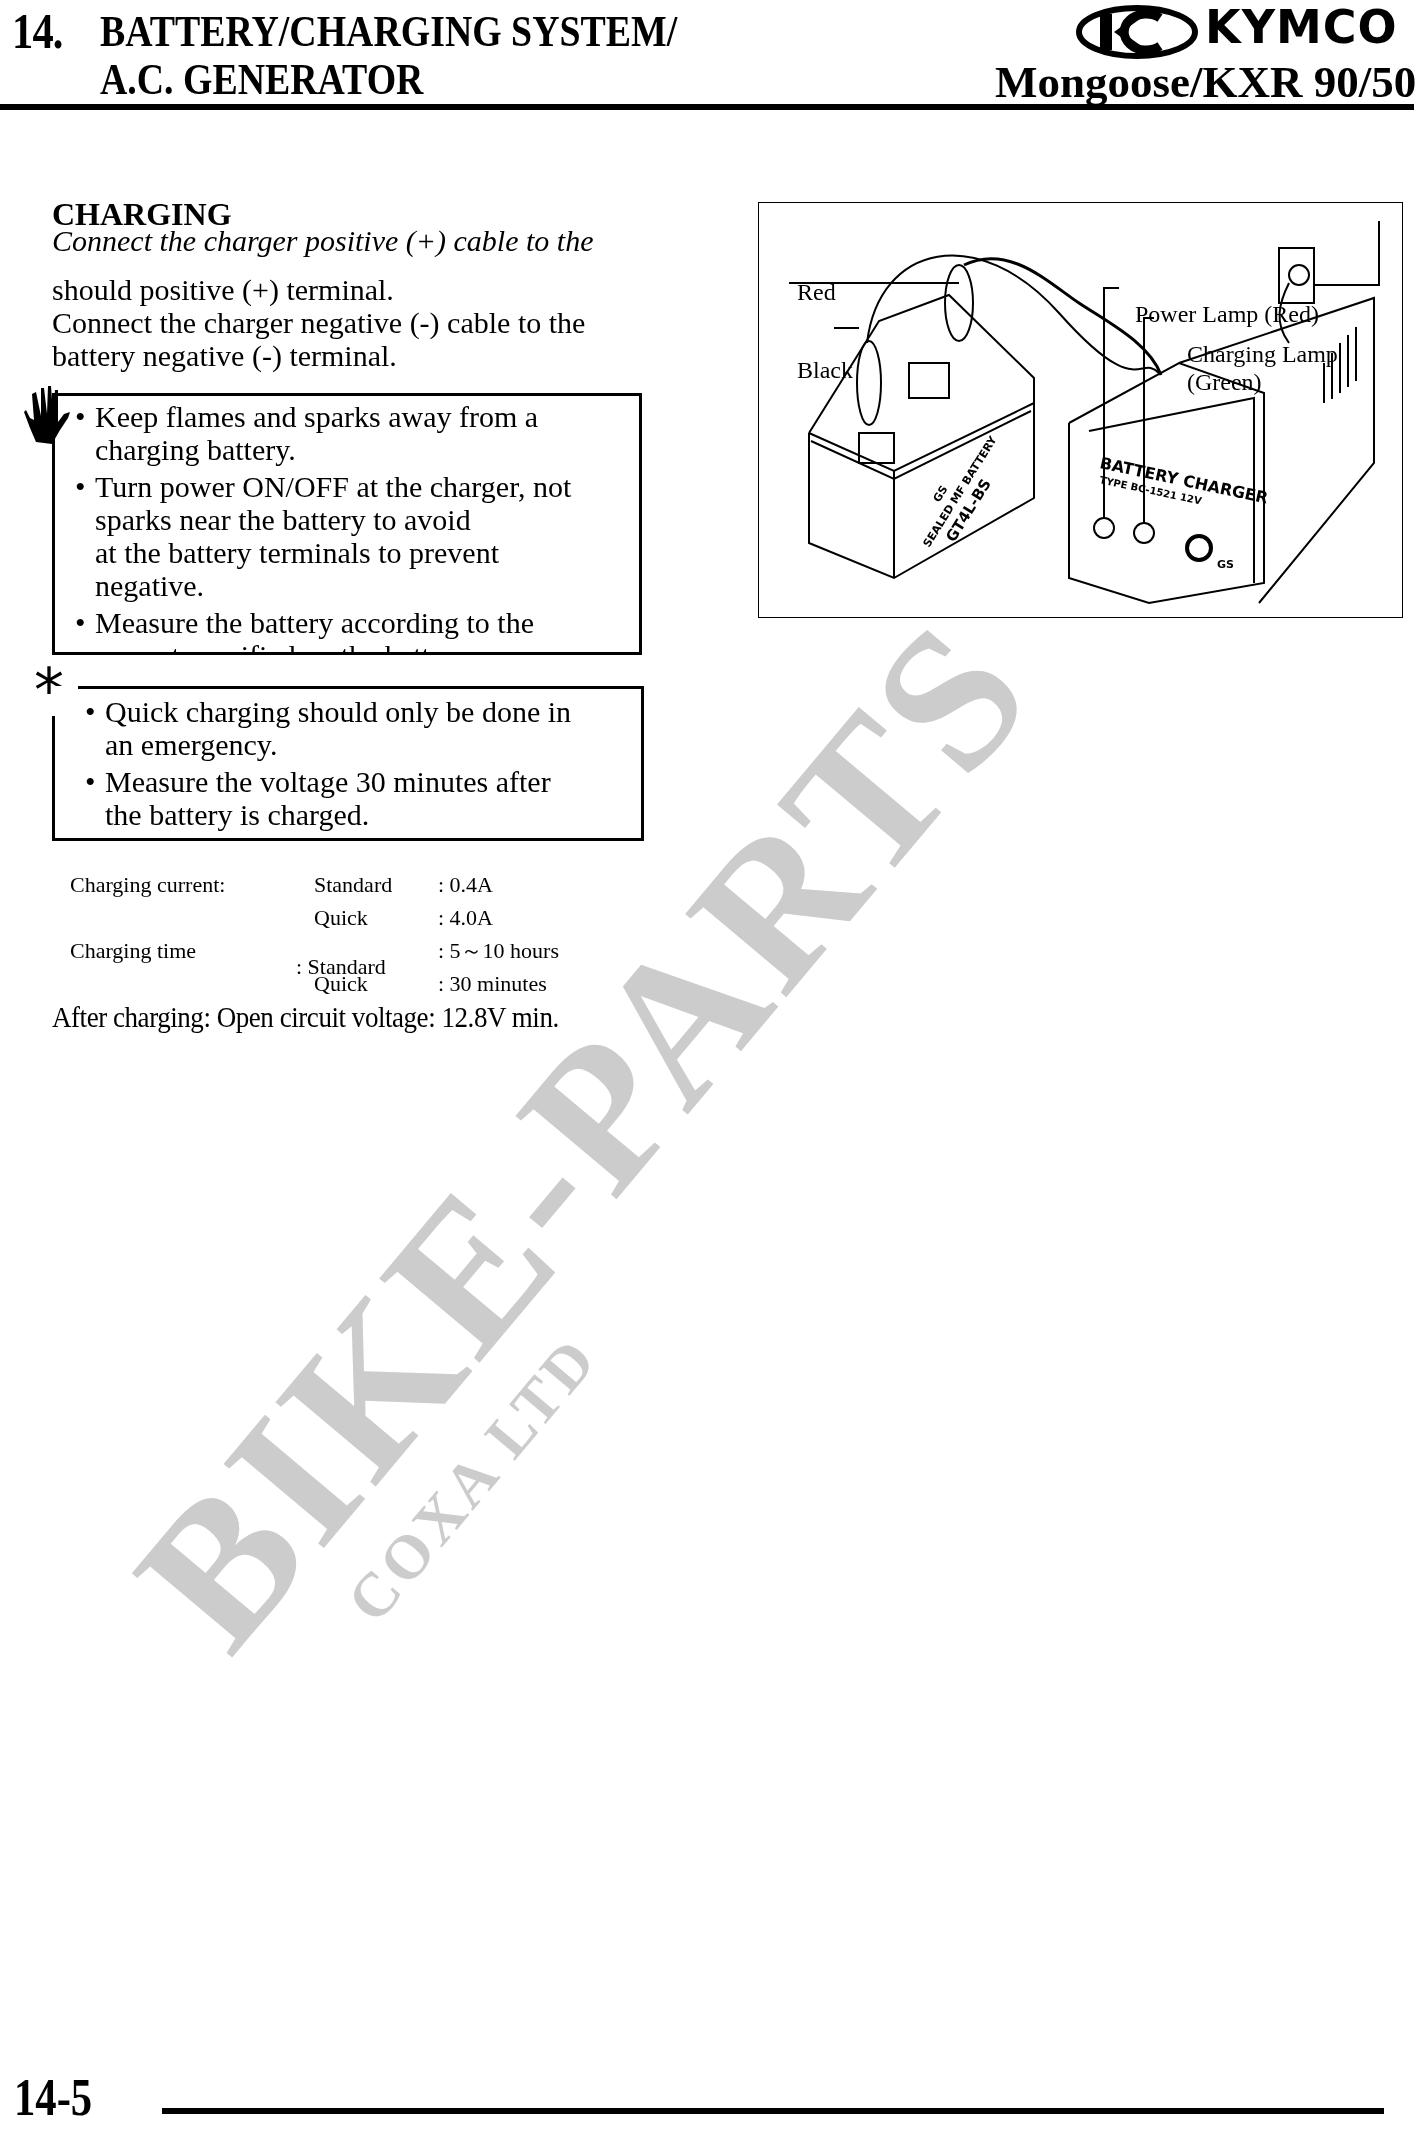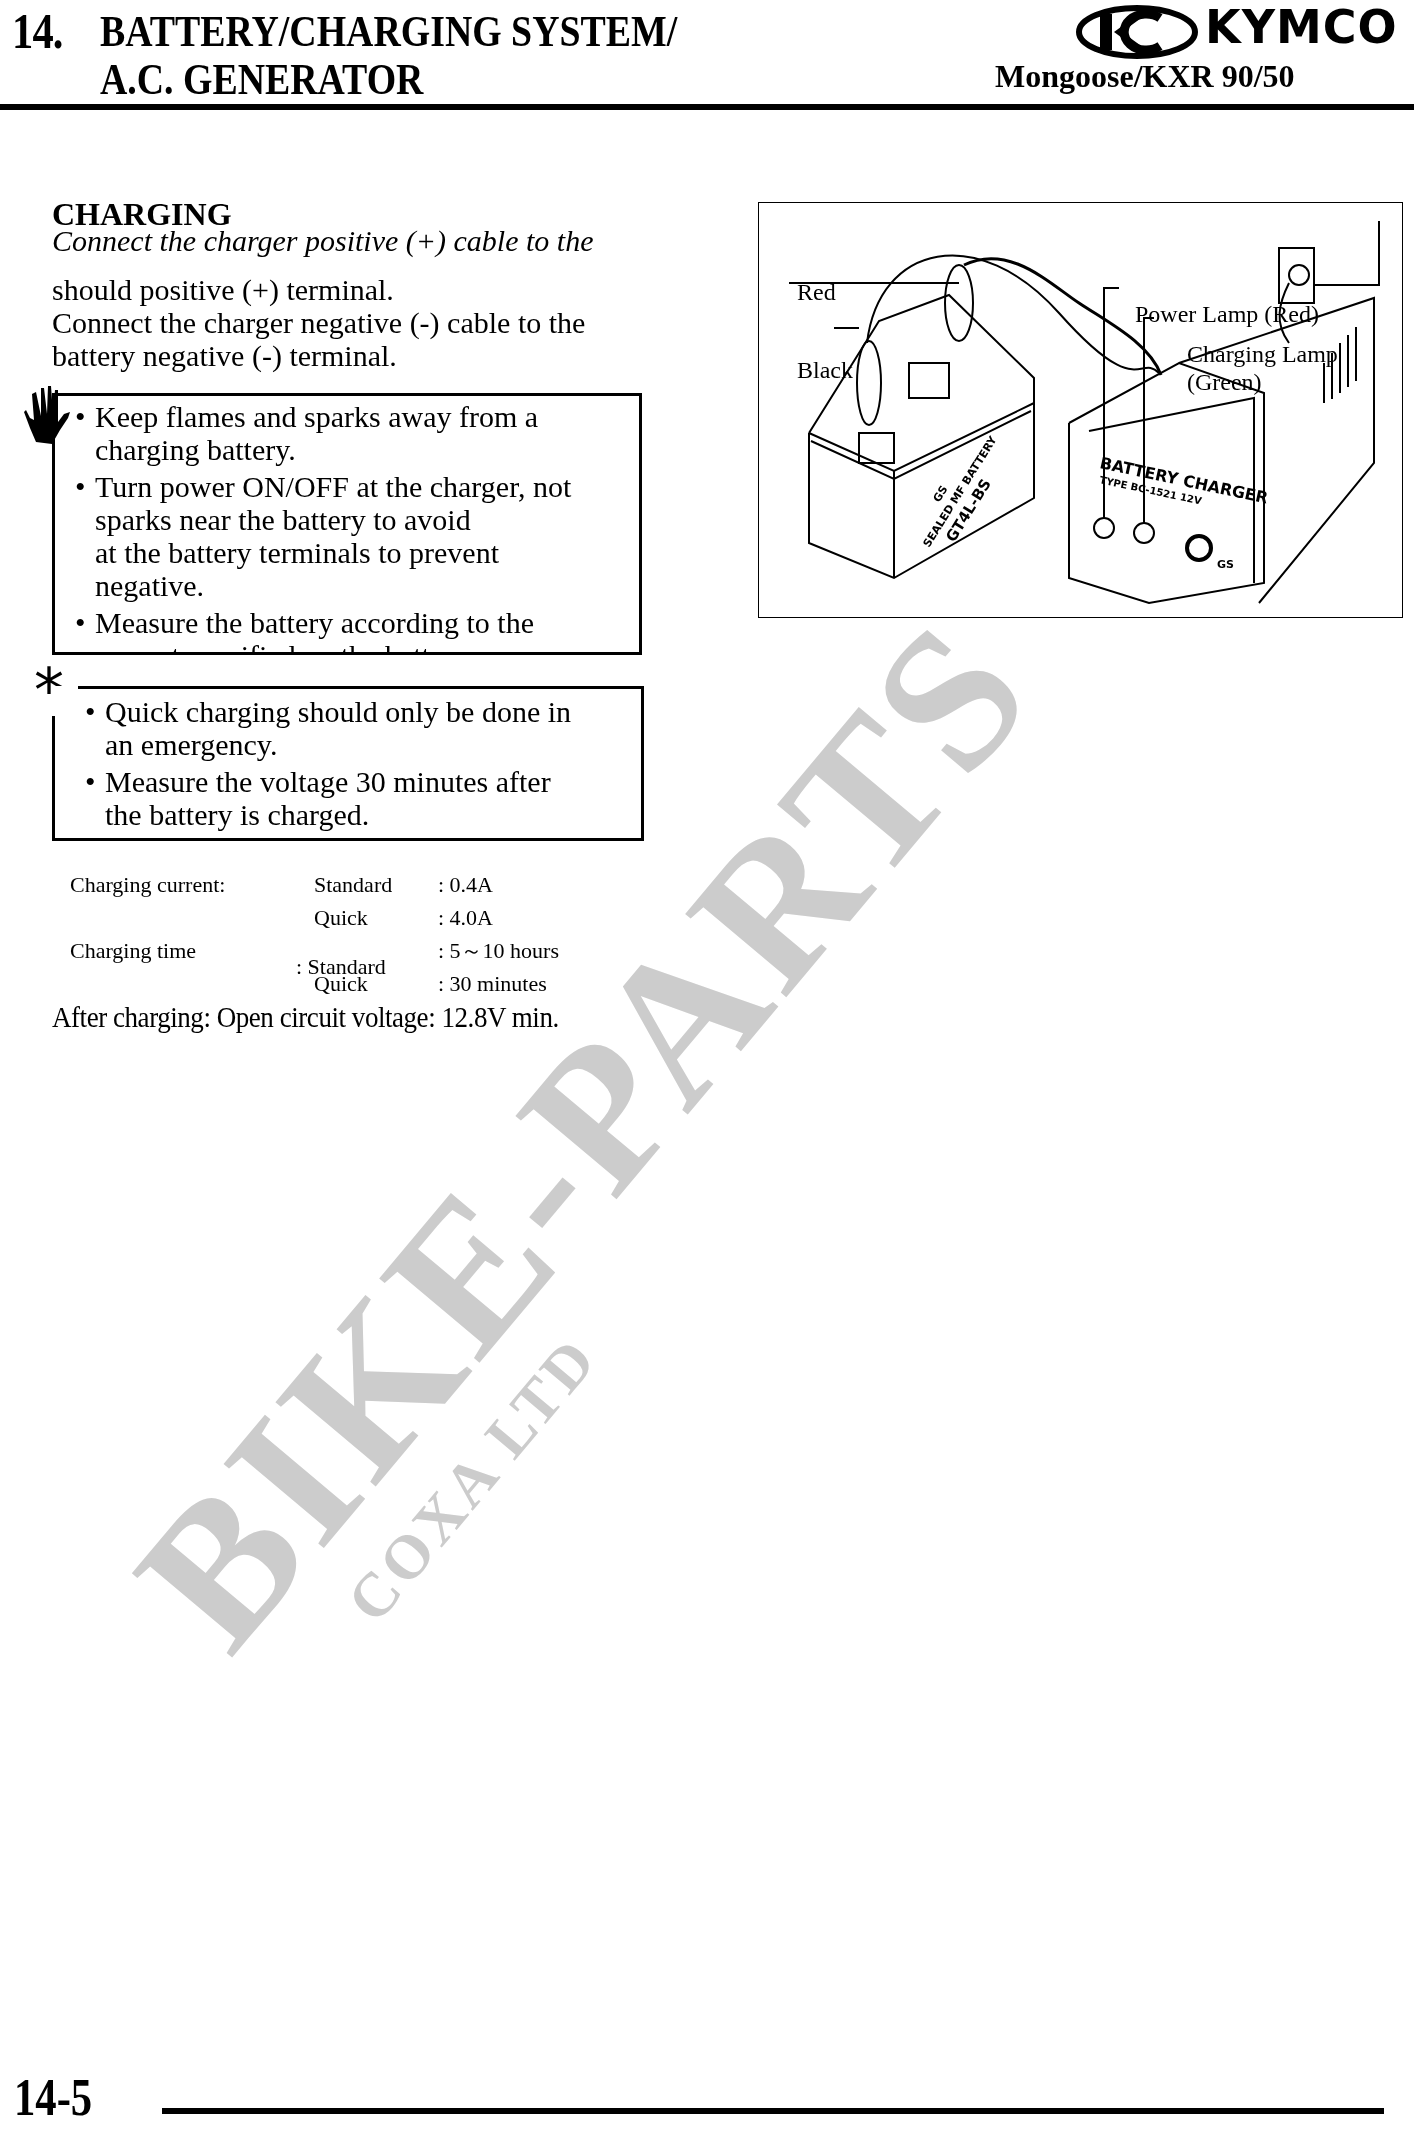--- a/index.html
+++ b/index.html
@@ -9,21 +9,21 @@
 
     
     .chap-num { left: 12px; top: 6px; font-size: 50px; font-weight: bold; letter-spacing: -1px;
                 transform: scaleX(0.85); transform-origin: left top; line-height: 1; }
     .chap-title1 { left: 100px; top: 10px; font-size: 44px; font-weight: bold; line-height: 1;
                    transform: scaleX(0.86); transform-origin: left top; white-space: nowrap; }
     .chap-title2 { left: 100px; top: 58px; font-size: 44px; font-weight: bold; line-height: 1;
                    transform: scaleX(0.86); transform-origin: left top; white-space: nowrap; }
     .logo-word { left: 1205px; top: 2px; font-family: "DejaVu Sans", "Liberation Sans", sans-serif;
                  font-weight: bold; font-size: 46px; letter-spacing: 1px; line-height: 1.1; }
-    .model { left: 995px; top: 60px; font-size: 32px; font-weight: bold; white-space: nowrap; line-height: 1; }
+    .model { left: 995px; top: 60px; font-size: 45px; font-weight: bold; white-space: nowrap; line-height: 1; }
     .header-rule { left: 0; top: 104px; width: 1414px; height: 6px; background: #000; }
 
     
     .section-title { left: 52px; top: 196px; font-size: 32px; font-weight: bold; }
     .para { left: 52px; font-size: 30px; line-height: 33px; white-space: nowrap; }
 
     
     .warn-box { left: 52px; top: 393px; width: 590px; height: 262px; border: 3px solid #000;
                 border-left: 3px solid #000; overflow: hidden; box-sizing: border-box; }
     .warn-box .mask { position: absolute; left: -3px; top: -3px; width: 26px; height: 40px; background: #fff; }

